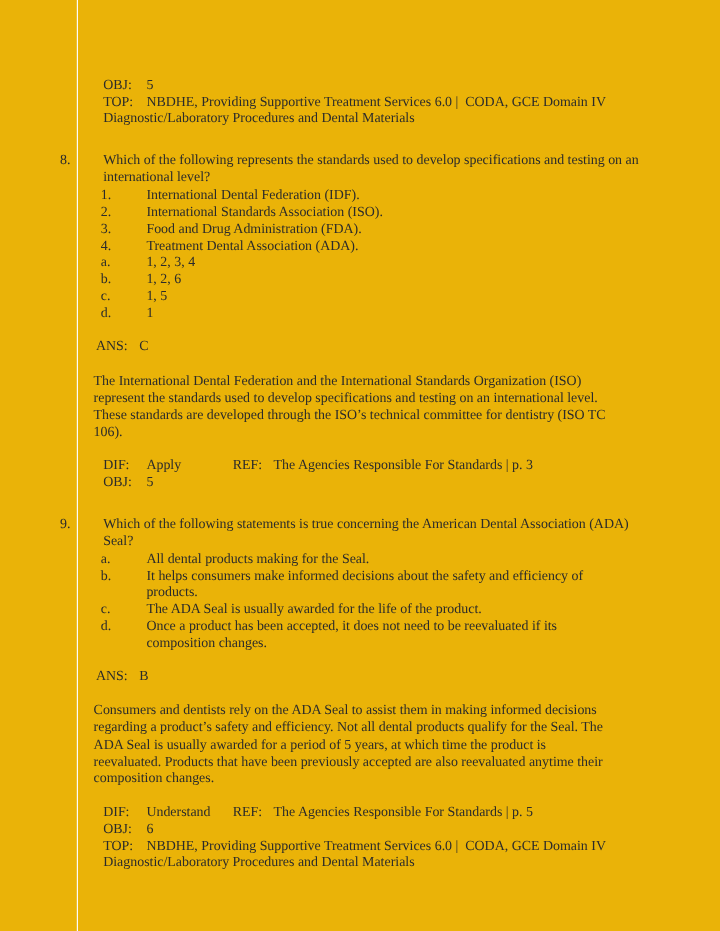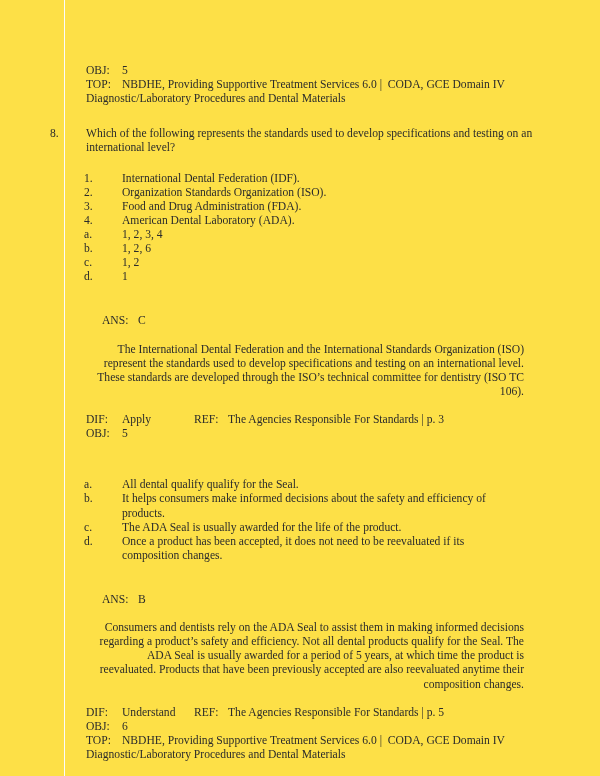--- a/index.html
+++ b/index.html
@@ -9,21 +9,21 @@
     background: #ffffff;
   }
   body {
     font-family: "Liberation Serif", "DejaVu Serif", serif;
     color: #2b2b2b;
   }
   .page {
     position: relative;
     width: 600px;
     height: 776px;
-    background: #fde047;
+    background: #eab308;
     overflow: hidden;
   }
   
   .scan-edge {
     position: absolute;
     left: 64px;
     top: 0;
     width: 1px;
     height: 776px;
     background: #fbfbfc;
@@ -73,41 +73,41 @@
     padding-left: 18px;
     text-indent: -18px;
     margin-left: 0;
     width: 450px;
   }
   .q-num {
     display: inline-block;
     width: 18px;
   }
   .opts {
-    margin: 16px;
+    margin: 0;
     padding: 0;
     list-style: none;
     margin-left: 35px;
     width: 415px;
   }
   .opt {
     padding-left: 19px;
     text-indent: -19px;
   }
   .opt-mark {
     display: inline-block;
     width: 19px;
   }
   .ans {
-    margin-left: 34px;
+    margin-left: 12px;
   }
   .rationale {
-    margin-left: 24px;
+    margin-left: 10px;
     width: 432px;
-    text-align: right;
+    text-align: left;
   }
   .gap-line { height: 14.1px; }
   .gap-half { height: 7px; }
 </style>
 </head>
 <body>
 
 <div class="page">
   <div class="scan-edge"></div>
 
@@ -119,26 +119,26 @@
     </div>
 
     <div class="gap-line"></div>
     <div class="gap-half"></div>
 
     <div class="q blk">
       <div class="q-head"><span class="q-num">8.</span><span>Which of the following represents the standards used to develop specifications and testing on an international level?</span></div>
 
       <ul class="opts">
         <li class="opt"><span class="opt-mark">1.</span><span>International Dental Federation (IDF).</span></li>
-        <li class="opt"><span class="opt-mark">2.</span><span>Organization Standards Organization (ISO).</span></li>
+        <li class="opt"><span class="opt-mark">2.</span><span>International Standards Association (ISO).</span></li>
         <li class="opt"><span class="opt-mark">3.</span><span>Food and Drug Administration (FDA).</span></li>
-        <li class="opt"><span class="opt-mark">4.</span><span>American Dental Laboratory (ADA).</span></li>
+        <li class="opt"><span class="opt-mark">4.</span><span>Treatment Dental Association (ADA).</span></li>
         <li class="opt"><span class="opt-mark">a.</span><span>1, 2, 3, 4</span></li>
         <li class="opt"><span class="opt-mark">b.</span><span>1, 2, 6</span></li>
-        <li class="opt"><span class="opt-mark">c.</span><span>1, 2</span></li>
+        <li class="opt"><span class="opt-mark">c.</span><span>1, 5</span></li>
         <li class="opt"><span class="opt-mark">d.</span><span>1</span></li>
       </ul>
 
       <div class="gap-line"></div>
 
       <div class="ans"><span class="meta-label">ANS:</span><span>C</span></div>
 
       <div class="gap-line"></div>
 
       <div class="rationale">The International Dental Federation and the International Standards Organization (ISO) represent the standards used to develop specifications and testing on an international level. These standards are developed through the ISO’s technical committee for dentistry (ISO TC 106).</div>
@@ -148,23 +148,24 @@
       <div class="meta">
         <div class="meta-row"><span class="meta-label">DIF:</span><span class="meta-val">Apply</span><span class="meta-ref-label">REF:</span><span>The Agencies Responsible For Standards | p. 3</span></div>
         <div class="meta-row"><span class="meta-label">OBJ:</span><span>5</span></div>
       </div>
     </div>
 
     <div class="gap-line"></div>
     <div class="gap-half"></div>
 
     <div class="q blk">
+      <div class="q-head"><span class="q-num">9.</span><span>Which of the following statements is true concerning the American Dental Association (ADA) Seal?</span></div>
 
       <ul class="opts">
-        <li class="opt"><span class="opt-mark">a.</span><span>All dental qualify qualify for the Seal.</span></li>
+        <li class="opt"><span class="opt-mark">a.</span><span>All dental products making for the Seal.</span></li>
         <li class="opt"><span class="opt-mark">b.</span><span>It helps consumers make informed decisions about the safety and efficiency of products.</span></li>
         <li class="opt"><span class="opt-mark">c.</span><span>The ADA Seal is usually awarded for the life of the product.</span></li>
         <li class="opt"><span class="opt-mark">d.</span><span>Once a product has been accepted, it does not need to be reevaluated if its composition changes.</span></li>
       </ul>
 
       <div class="gap-line"></div>
 
       <div class="ans"><span class="meta-label">ANS:</span><span>B</span></div>
 
       <div class="gap-line"></div>

